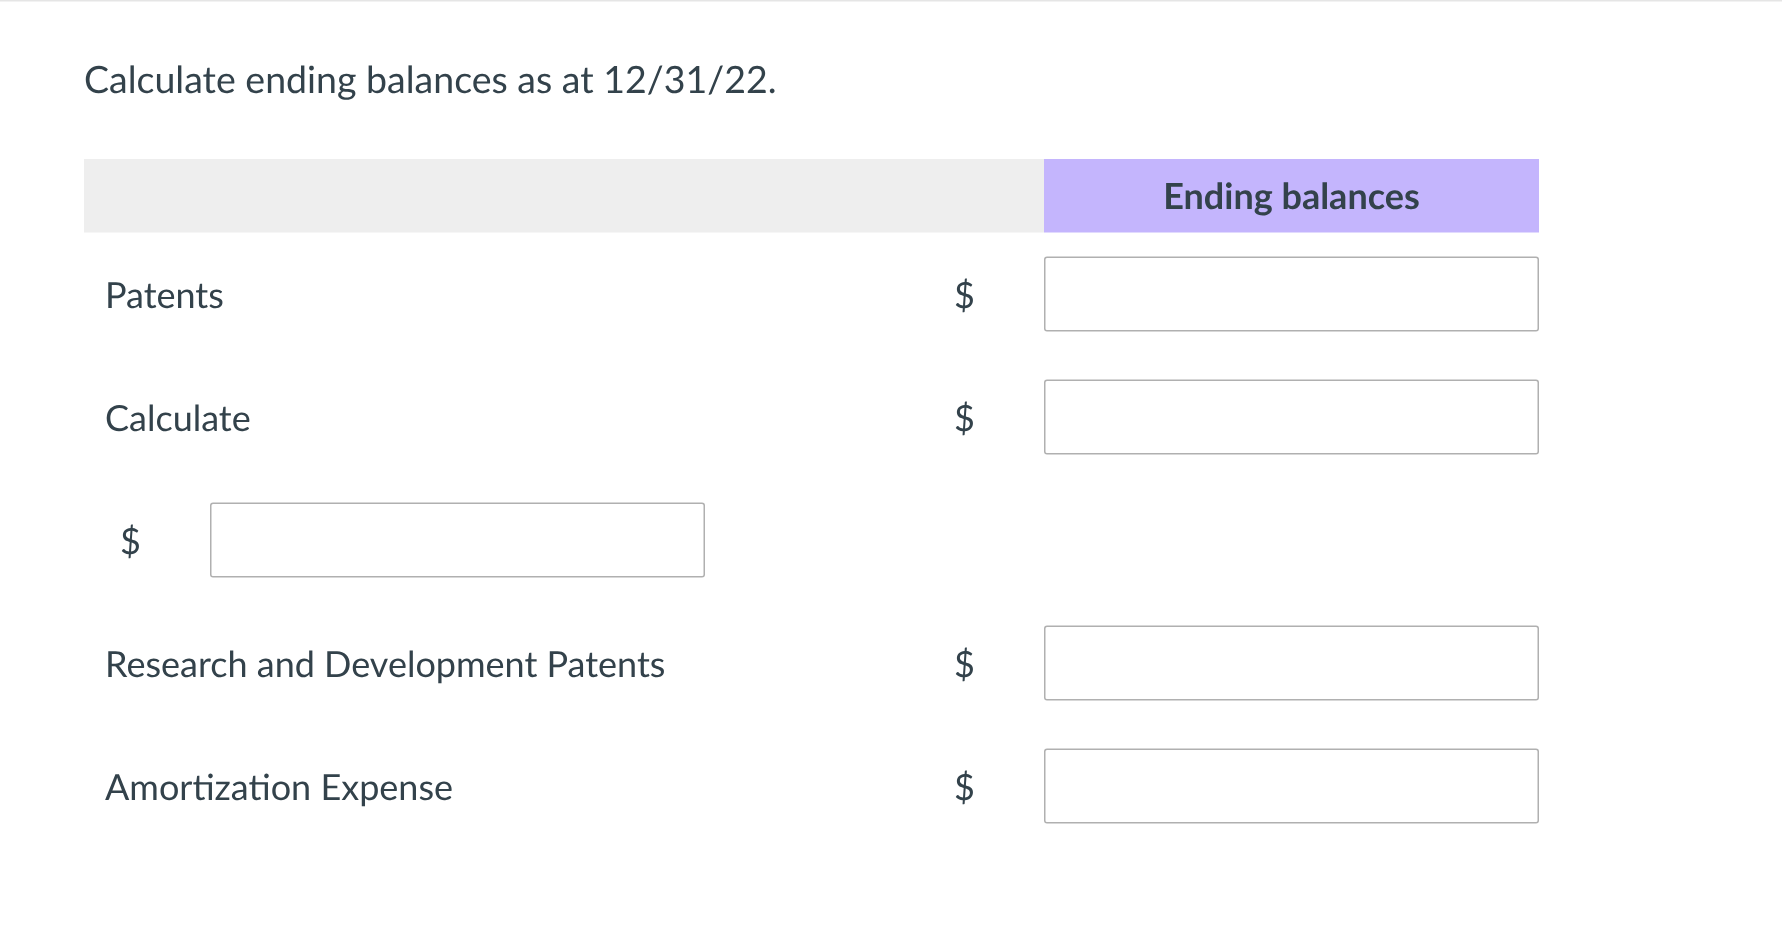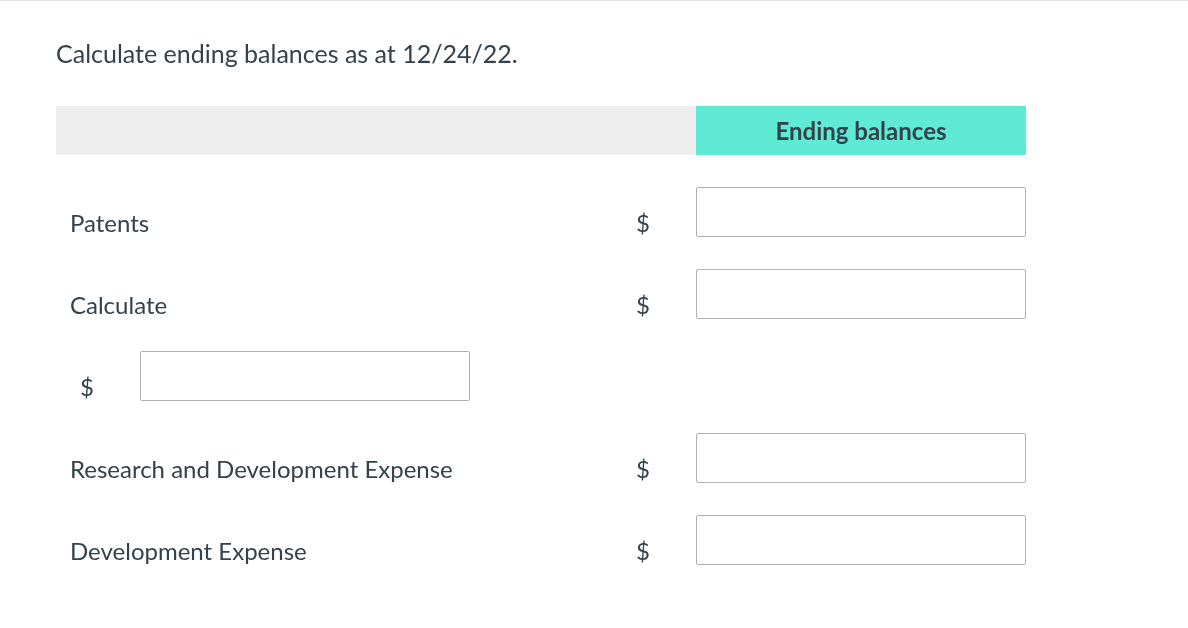--- a/index.html
+++ b/index.html
@@ -32,32 +32,32 @@
       display: flex;
       align-items: stretch;
     }
     .header-blank {
       width: 640px;
       background: #eeeeee;
       height: 49px;
     }
     .header-cell {
       width: 330px;
-      background: #5eead4;
+      background: #c4b5fd;
       height: 49px;
       display: flex;
       align-items: center;
       justify-content: center;
       font-size: 24px;
       font-weight: 700;
       color: #33424b;
     }
     .data-row {
       display: flex;
-      align-items: flex-end;
+      align-items: center;
       height: 82px;
     }
     .label-cell {
       width: 556px;
       font-size: 24px;
       font-weight: 400;
       color: #33424b;
       padding-left: 14px;
     }
     .symbol-cell {
@@ -78,21 +78,21 @@
       border-radius: 2px;
       font-size: 20px;
       padding: 0 10px;
       background: #ffffff;
     }
   </style>
 </head>
 <body>
 
 <div class="content">
-  <div class="instruction">Calculate ending balances as at 12/24/22.</div>
+  <div class="instruction">Calculate ending balances as at 12/31/22.</div>
 
   <div class="table">
     <div class="header-row">
       <div class="header-blank"></div>
       <div class="header-cell">Ending balances</div>
     </div>
 
     <div class="data-row">
       <div class="label-cell">Patents</div>
       <div class="symbol-cell">$</div>
@@ -110,29 +110,29 @@
     </div>
 
     <div class="data-row">
       <div class="symbol-cell">$</div>
       <div class="input-cell">
         <input type="text" value="" style="">
       </div>
     </div>
 
     <div class="data-row">
-      <div class="label-cell">Research and Development Expense</div>
+      <div class="label-cell">Research and Development Patents</div>
       <div class="symbol-cell">$</div>
       <div class="input-cell">
         <input type="text" value="" style="">
       </div>
     </div>
 
     <div class="data-row">
-      <div class="label-cell">Development Expense</div>
+      <div class="label-cell">Amortization Expense</div>
       <div class="symbol-cell">$</div>
       <div class="input-cell">
         <input type="text" value="" style="">
       </div>
     </div>
 
   </div>
 </div>
 
 </body></html>

